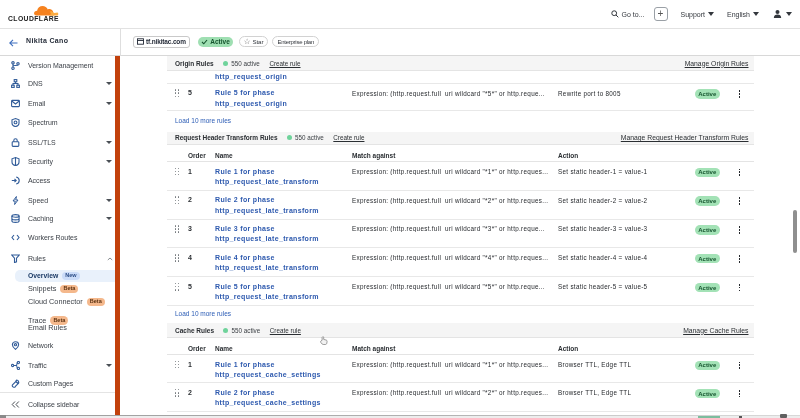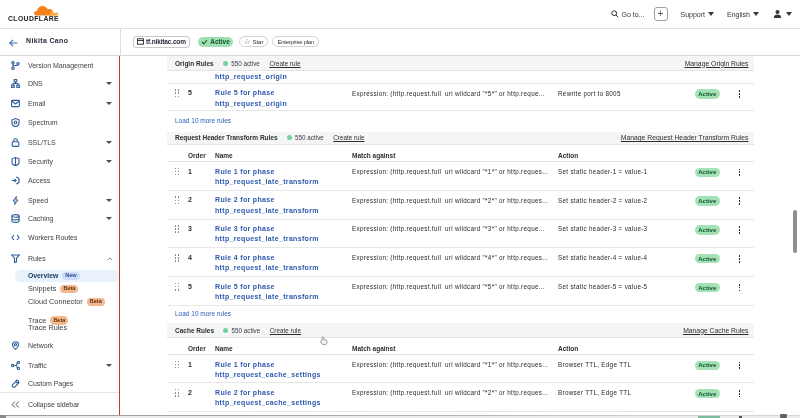--- a/index.html
+++ b/index.html
@@ -10,21 +10,21 @@
 .plusbox{width:14px;height:14px;border:1px solid #9aa0a6;border-radius:3px;display:flex;align-items:center;justify-content:center;color:#555;font-size:10px;line-height:1}
 .caret{display:inline-block;width:0;height:0;border-left:3.5px solid transparent;border-right:3.5px solid transparent;border-top:4.5px solid #33373d;margin-left:3px;vertical-align:1px}
 
 #h2{position:absolute;left:0;top:28.5px;width:800px;height:27px;background:#fff;border-bottom:1px solid #d8d8d8}
 #acctname{position:absolute;left:26px;top:8px;font-size:7px;letter-spacing:0.35px;font-weight:bold;color:#1f2633}
 .chip{display:inline-flex;align-items:center;border:1px solid #d2d2d2;border-radius:8px;background:#fff;font-size:6.2px;letter-spacing:-0.1px;color:#33373d;padding:0 4px;height:11px}
 #chips{position:absolute;left:132.5px;top:7.5px;display:flex;align-items:center;gap:6px}
 #domainchip{border:1px solid #c9c9c9;border-radius:3px;height:11.5px;display:flex;align-items:center;padding:0 3.5px;gap:2px;font-weight:bold;font-size:6.5px;letter-spacing:-0.15px;color:#1f2633}
 #activechip{background:#9fdfb2;border:none;color:#14532d;font-weight:bold;height:10.5px;border-radius:6px;font-size:6.5px;letter-spacing:0}
 
-#sidebar{position:absolute;left:0;top:55.5px;width:120px;height:362.5px;background:#fff;border-right:1px solid #c2410c;overflow:hidden}
+#sidebar{position:absolute;left:0;top:55.5px;width:120px;height:362.5px;background:#fff;border-right:5px solid #c2410c;overflow:hidden}
 .sitem{position:absolute;left:0;width:120px;height:19px;display:flex;align-items:center}
 .sicon{position:absolute;left:11px;width:9px;height:9px;display:flex;align-items:center;justify-content:center}
 .slabel{position:absolute;left:28px;font-size:7px;letter-spacing:-0.05px;color:#3a3f46;white-space:nowrap}
 .scaret{position:absolute;right:8px;width:0;height:0;border-left:3px solid transparent;border-right:3px solid transparent;border-top:3.8px solid #4a4f55}
 .sub{position:absolute;left:28px;font-size:7.3px;color:#3a3f46;white-space:nowrap;display:flex;align-items:center;gap:4px}
 .badge{display:inline-flex;align-items:center;justify-content:center;border-radius:4.5px;font-size:5.5px;font-weight:bold;padding:1.5px 3px;line-height:1}
 .badge.new{background:#cbdcf8;color:#2b4c85}
 .badge.beta{background:#f4b88c;color:#5c3312}
 
 #main{position:absolute;left:121px;top:55.5px;width:679px;height:362.5px;background:#fff}
@@ -206,21 +206,21 @@
       </svg>
     </div>
   <div style="position:absolute;left:14.5px;top:214.5px;width:105px;height:11.5px;background:#e9f1fb;border-radius:5px"></div>
   <div class="sub" style="top:214.5px;height:11.5px">
       <b style="color:#1b3a66;font-size:6.8px">Overview</b>
       <span class="badge new">New</span>
     </div>
   <div class="sub" style="top:227.5px;height:11.5px">Snippets<span class="badge beta">Beta</span></div>
   <div class="sub" style="top:240.5px;height:11.5px">Cloud Connector<span class="badge beta">Beta</span></div>
   <div class="sub" style="top:259px;height:11.5px">Trace<span class="badge beta">Beta</span></div>
-  <div class="sub" style="top:266.5px;height:11.5px">Trace Rules</div>
+  <div class="sub" style="top:266.5px;height:11.5px">Email Rules</div>
   <div class="sitem" style="top:280.5px">
     <svg class="sicon" viewBox="0 0 9 9">
         <g stroke="#315c99" fill="none" stroke-width="1.1">
           <path d="M4.5 0.8 C6.3 0.8 7.6 2.1 7.6 3.7 C7.6 5.9 4.5 8.4 4.5 8.4 C4.5 8.4 1.4 5.9 1.4 3.7 C1.4 2.1 2.7 0.8 4.5 0.8 Z"></path>
           <circle cx="4.5" cy="3.7" r="1.1"></circle>
         </g>
       </svg>
     <span class="slabel">Network</span>
     </div>
   <div class="sitem" style="top:300px">

